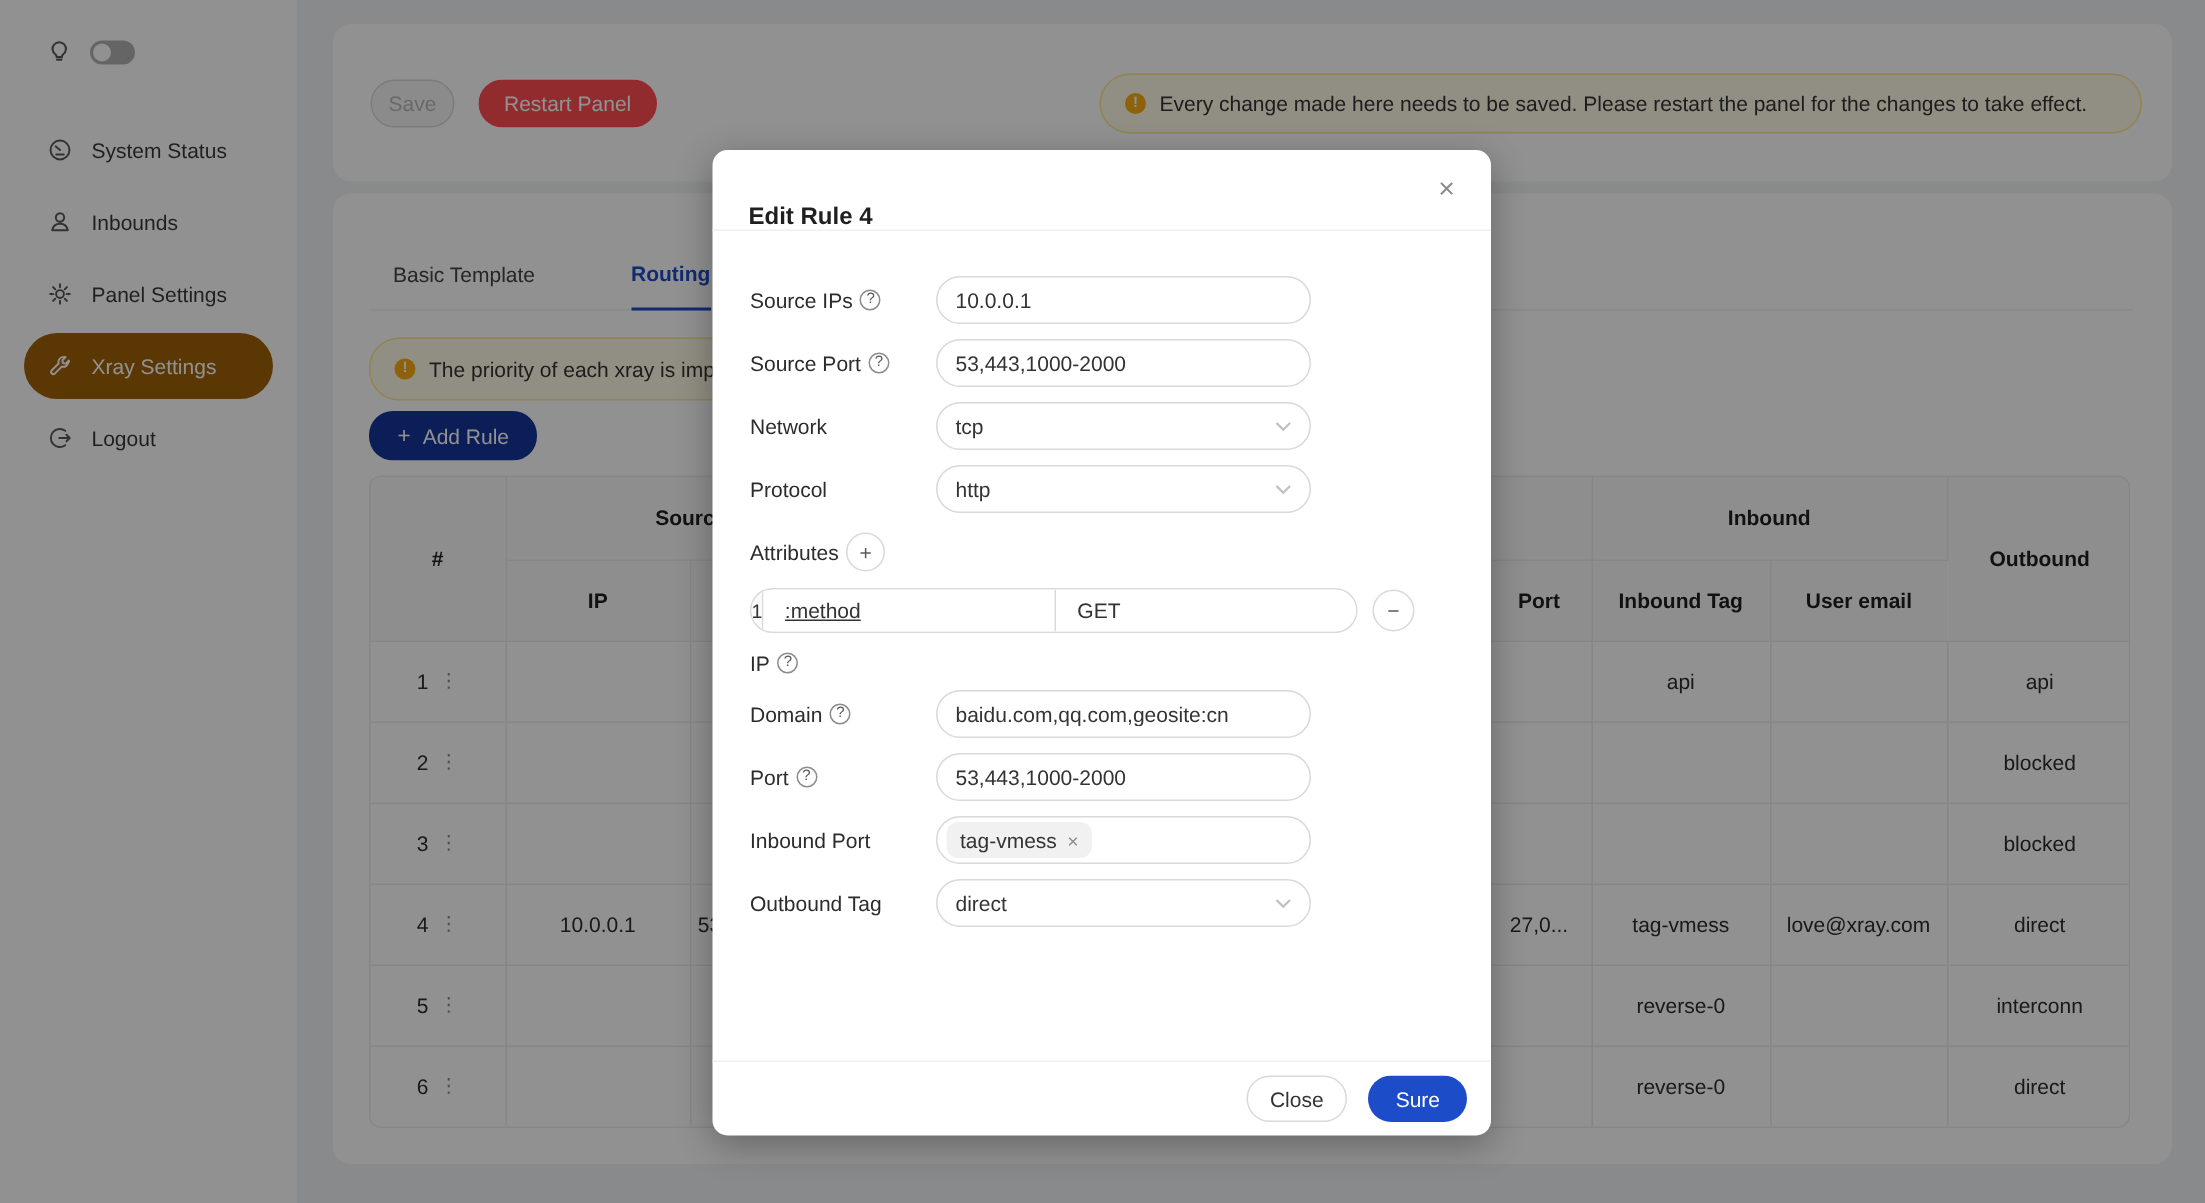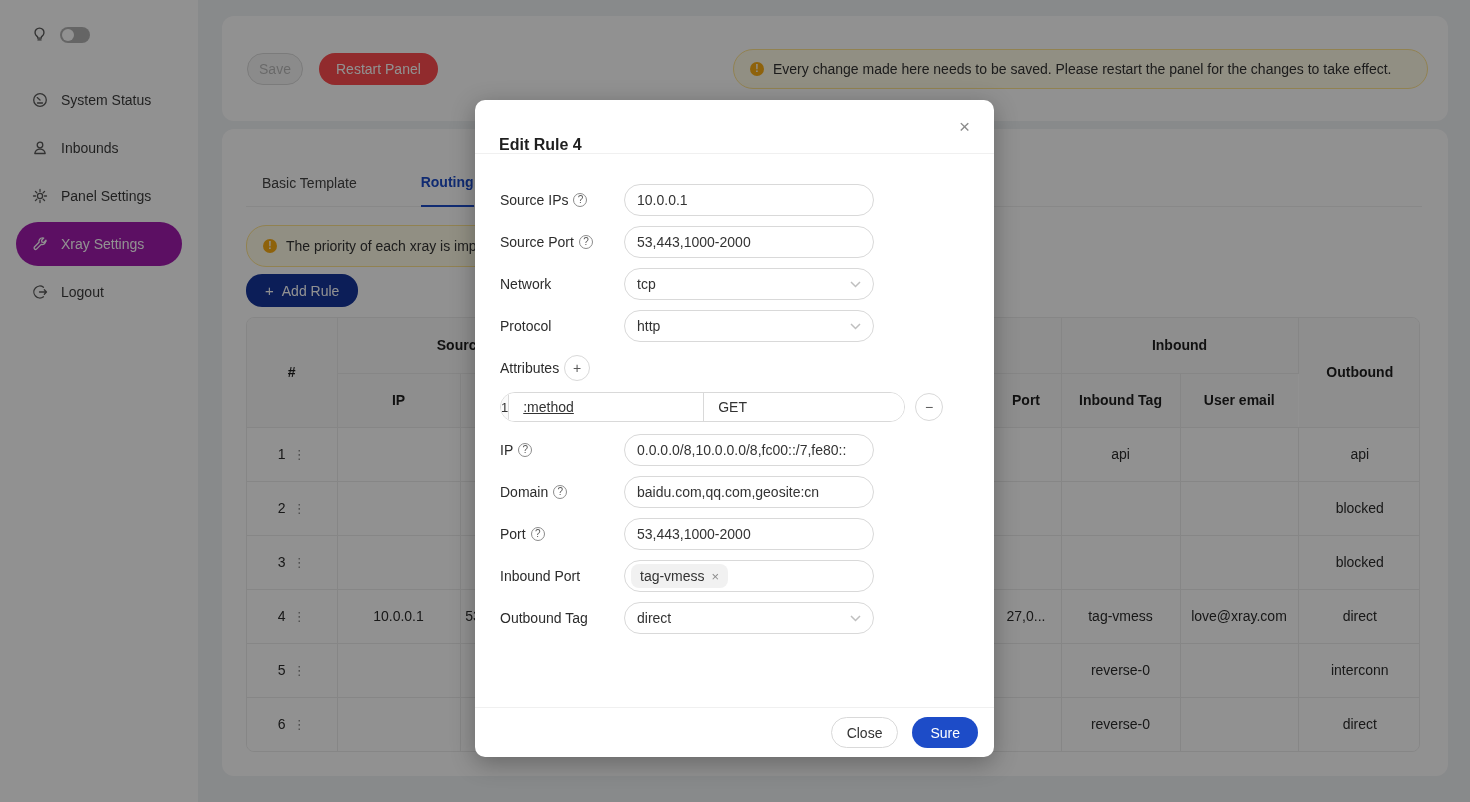--- a/index.html
+++ b/index.html
@@ -8,21 +8,21 @@
   .screen { position:relative; width:1470px; height:802px; background:#f0f2f5; overflow:hidden; }
 
   
   .sidebar { position:absolute; left:0; top:0; width:198px; height:802px; background:#ffffff; z-index:1; }
   .side-top { display:flex; align-items:center; gap:12px; padding:25px 0 0 31px; }
   .toggle { width:30px; height:16px; background:rgba(0,0,0,0.3); border-radius:8px; position:relative; cursor:pointer; }
   .toggle .knob { position:absolute; left:2px; top:2px; width:12px; height:12px; border-radius:50%; background:#fff; }
   .side-menu { padding-top:33px; }
   .side-item { display:flex; align-items:center; gap:13px; height:44px; margin:0 16px 4px 16px; padding-left:15px; border-radius:22px; color:rgba(0,0,0,0.78); cursor:pointer; }
   .side-item .s-icon { width:17px; height:17px; display:flex; align-items:center; justify-content:center; color:rgba(0,0,0,0.65); }
-  .side-item.active { background:#a21caf; color:#ffffff; }
+  .side-item.active { background:#a16207; color:#ffffff; }
   .side-item.active .s-icon { color:#ffffff; }
   .s-icon svg { width:16px; height:16px; stroke:currentColor; fill:none; stroke-width:1.3; stroke-linecap:round; stroke-linejoin:round; }
   .bulb-icon svg { width:17px; height:17px; stroke:rgba(0,0,0,0.65); fill:none; stroke-width:1.3; stroke-linecap:round; }
 
   
   .card { position:absolute; background:#ffffff; border-radius:12px; }
   .top-card { left:222px; top:16px; width:1226px; height:105px; display:flex; align-items:center; padding:0 20px 0 25px; }
   .btn { display:inline-flex; align-items:center; justify-content:center; height:32px; border-radius:16px; font-size:14px; border:1px solid transparent; cursor:pointer; background:none; font-family:inherit; }
   .btn-save { width:56px; color:rgba(0,0,0,0.25); border-color:#d9d9d9; background:rgba(0,0,0,0.04); cursor:not-allowed; margin-right:16px; }
   .btn-restart { padding:0 16px; background:#ff4d4f; color:#fff; }
@@ -348,21 +348,20 @@
           <input class="attr-val" value="GET" style="">
         </div>
         <button class="attr-minus"><span>−</span></button>
       </div>
 
       <div class="f-row">
         <span class="f-label">
             <span>IP</span>
             <span class="help">?</span>
           </span>
-        <input class="control" value="0.0.0.0/8,10.0.0.0/8,fc00::/7,fe80::" style="">
       </div>
 
       <div class="f-row">
         <span class="f-label">
             <span>Domain</span>
             <span class="help">?</span>
           </span>
         <input class="control" value="baidu.com,qq.com,geosite:cn" style="">
       </div>
 

